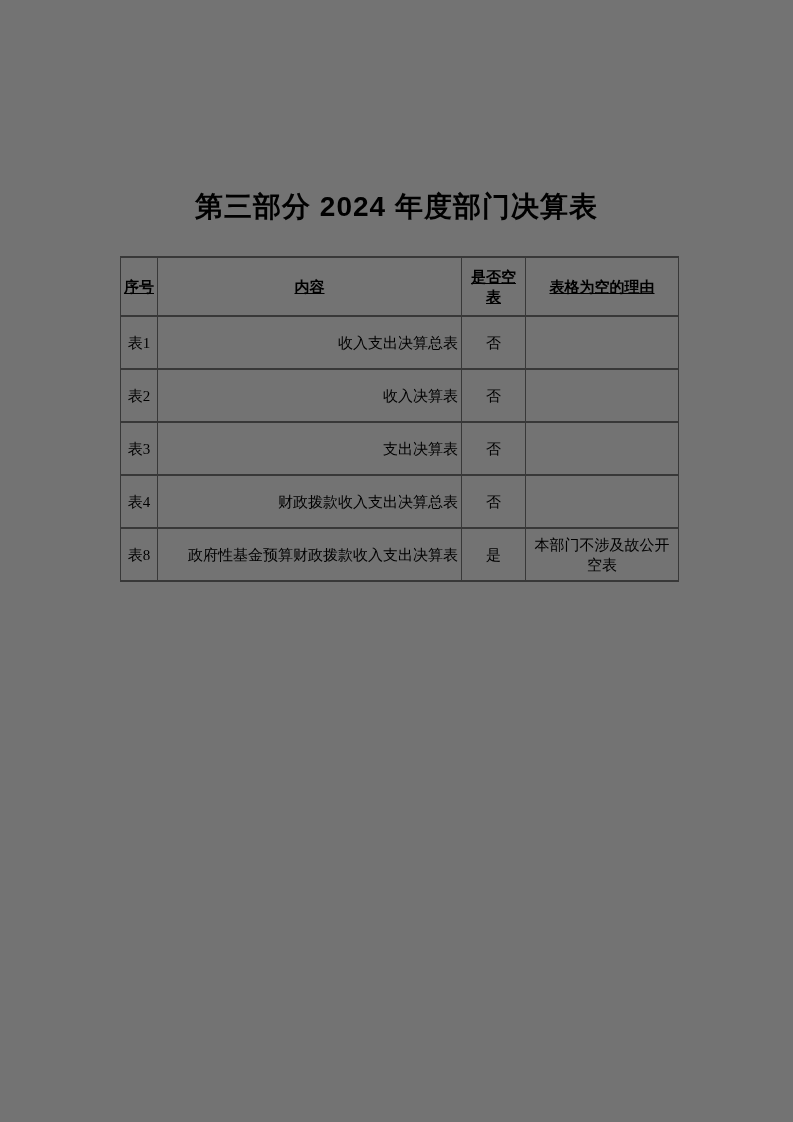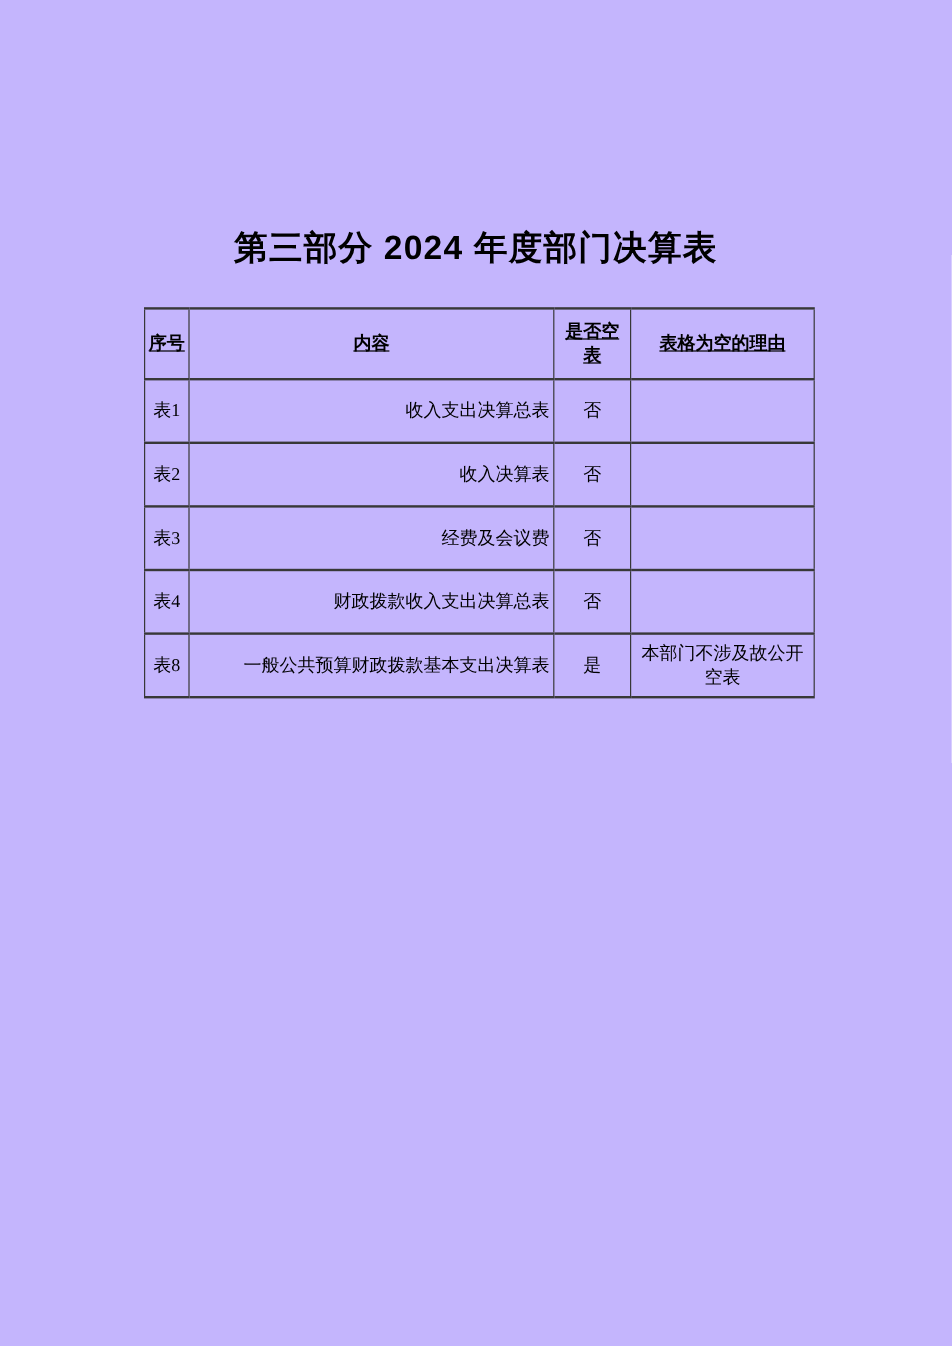--- a/index.html
+++ b/index.html
@@ -13,21 +13,21 @@
     position: relative;
     font-family: "Liberation Serif", serif;
     color: #000000;
     overflow: hidden;
   }
   .page {
     position: absolute;
     top: 0; left: 0;
     width: 793px;
     height: 1122px;
-    background: #c4b5fd;
+    background: #737373;
   }
   .page-title {
     position: absolute;
     top: 188px;
     left: 0;
     width: 100%;
     text-align: center;
     font-family: "Liberation Sans", sans-serif;
     font-weight: 700;
     font-size: 28px;
@@ -113,32 +113,32 @@
         <td></td>
       </tr>
       <tr>
         <td>表2</td>
         <td class="col-content">收入决算表</td>
         <td>否</td>
         <td></td>
       </tr>
       <tr>
         <td>表3</td>
-        <td class="col-content">经费及会议费</td>
+        <td class="col-content">支出决算表</td>
         <td>否</td>
         <td></td>
       </tr>
       <tr>
         <td>表4</td>
         <td class="col-content">财政拨款收入支出决算总表</td>
         <td>否</td>
         <td></td>
       </tr>
       <tr>
         <td>表8</td>
-        <td class="col-content">一般公共预算财政拨款基本支出决算表</td>
+        <td class="col-content">政府性基金预算财政拨款收入支出决算表</td>
         <td>是</td>
         <td>本部门不涉及故公开空表</td>
       </tr>
     </tbody>
   </table>
 
 </div>
 
 </body></html>

